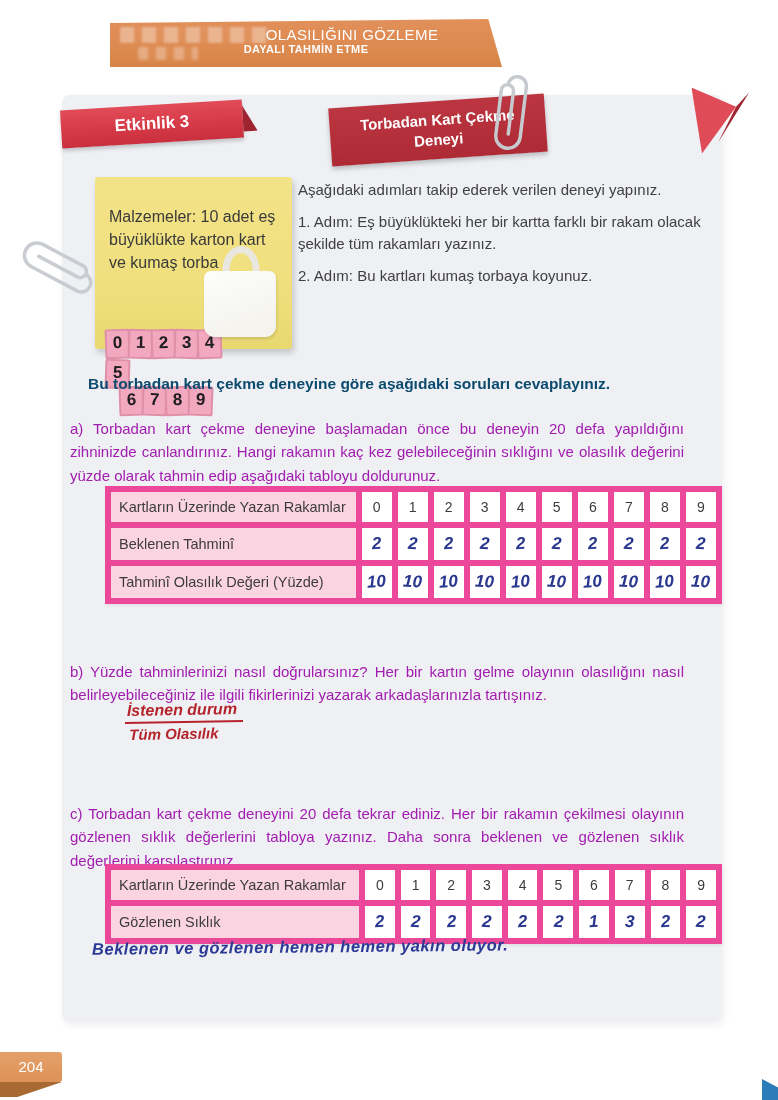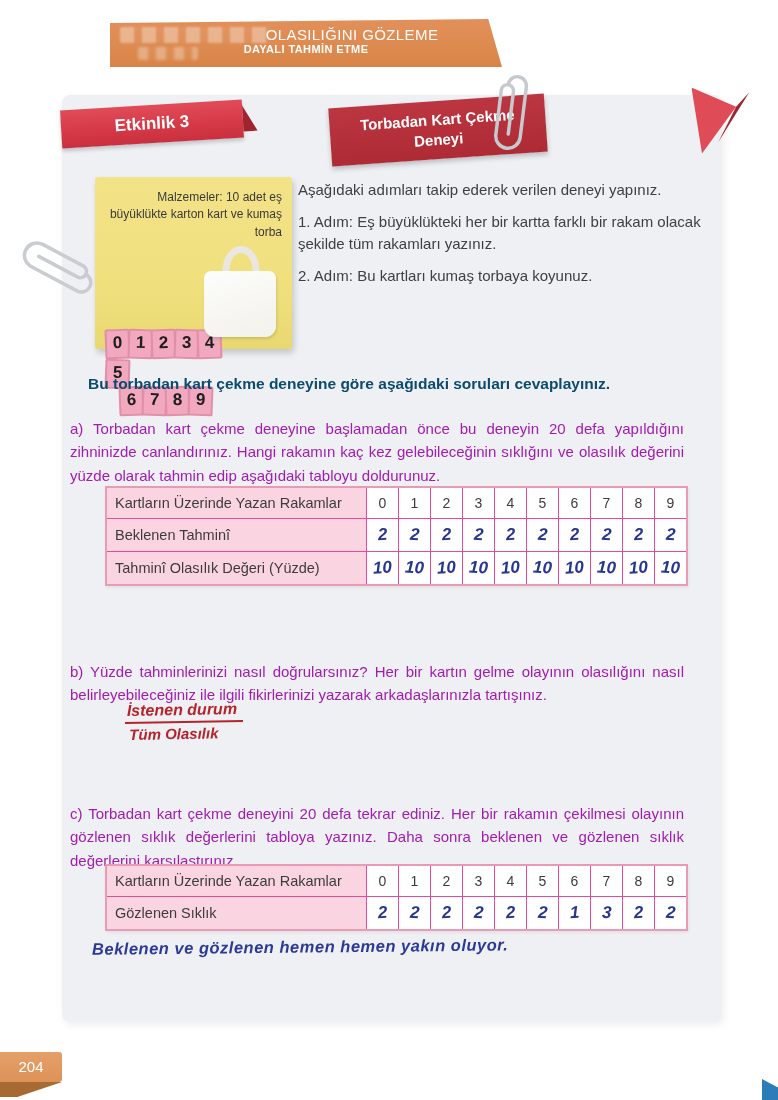--- a/index.html
+++ b/index.html
@@ -62,21 +62,21 @@
   .clip{position:absolute;}
   .clip svg{display:block;}
   .clip-top{left:428px;top:-34px;width:46px;height:102px;transform:rotate(7deg);}
   .clip-left{left:-28px;top:122px;width:100px;height:52px;}
   
   .note{
     position:absolute;left:33px;top:82px;width:197px;height:172px;
     background:linear-gradient(180deg,#f3e388 0%,#efdf7c 70%,#e9d870 100%);
     border-radius:3px;box-shadow:2px 4px 6px rgba(0,0,0,.18);
   }
-  .note .txt{padding:12px 10px 0 14px;font-size:12px;line-height:1.45;color:#3a3a3a;text-align:right;}
+  .note .txt{padding:28px 10px 0 14px;font-size:16px;line-height:1.45;color:#3a3a3a;}
   .cards{position:absolute;left:10px;top:152px;width:120px;}
   .card{
     display:inline-block;width:21px;height:26px;margin-right:-2px;
     background:#f2a8bf;border:2px solid #e08fa9;border-radius:2px;
     color:#1d1d1d;font-weight:bold;font-size:17px;text-align:center;line-height:24px;
   }
   .card:nth-child(odd){transform:rotate(-2deg);}
   .card:nth-child(even){transform:rotate(2deg);}
   .cards .row2{margin-left:14px;margin-top:-3px;}
   .bag{position:absolute;right:12px;top:58px;width:78px;height:104px;}
@@ -90,21 +90,21 @@
   .steps p{margin:0 0 11px;font-size:15px;line-height:1.43;color:#404040;}
   .qheading{position:absolute;left:26px;top:280px;width:610px;font-size:15.5px;font-weight:bold;color:#0c4a6e;}
   .para{position:absolute;left:8px;width:614px;font-size:15px;line-height:1.55;color:#a21caf;text-align:justify;}
   .para-a{top:307px;}
   .para-b{top:550px;}
   .para-c{top:692px;}
   
   .ptable{position:absolute;left:43px;border-collapse:collapse;background:#fff;border:2px solid #ea9ab2;box-shadow:1px 2px 3px rgba(0,0,0,.06);}
   .t1{top:391px;}
   .t2{top:769px;}
-  .ptable td{border:1px solid #ec4899;height:26px;text-align:center;font-size:14px;color:#3c3c3c;padding:0;}
+  .ptable td{border:6px solid #ec4899;height:26px;text-align:center;font-size:14px;color:#3c3c3c;padding:0;}
   .ptable td.lbl{background:#fbd4e1;text-align:left;padding:2px 8px;width:243px;font-size:14.5px;}
   .ptable td.dg{width:31px;background:#fff;}
   .hwb{display:inline-block;color:#28368f;font-weight:bold;font-style:italic;font-size:17px;}
   .ptable td:nth-child(even) .hwb{transform:rotate(-4deg);}
   .ptable td:nth-child(odd) .hwb{transform:rotate(3deg);}
   .hwrow td{height:28px;}
   
   .fraction{position:absolute;left:63px;top:606px;color:#b5232b;font-weight:bold;font-style:italic;transform:rotate(-1deg);}
   .fraction .num{font-size:16px;border-bottom:2.5px solid #b5232b;padding:0 6px 2px 2px;display:inline-block;}
   .fraction .den{font-size:15px;padding:2px 0 0 4px;}

